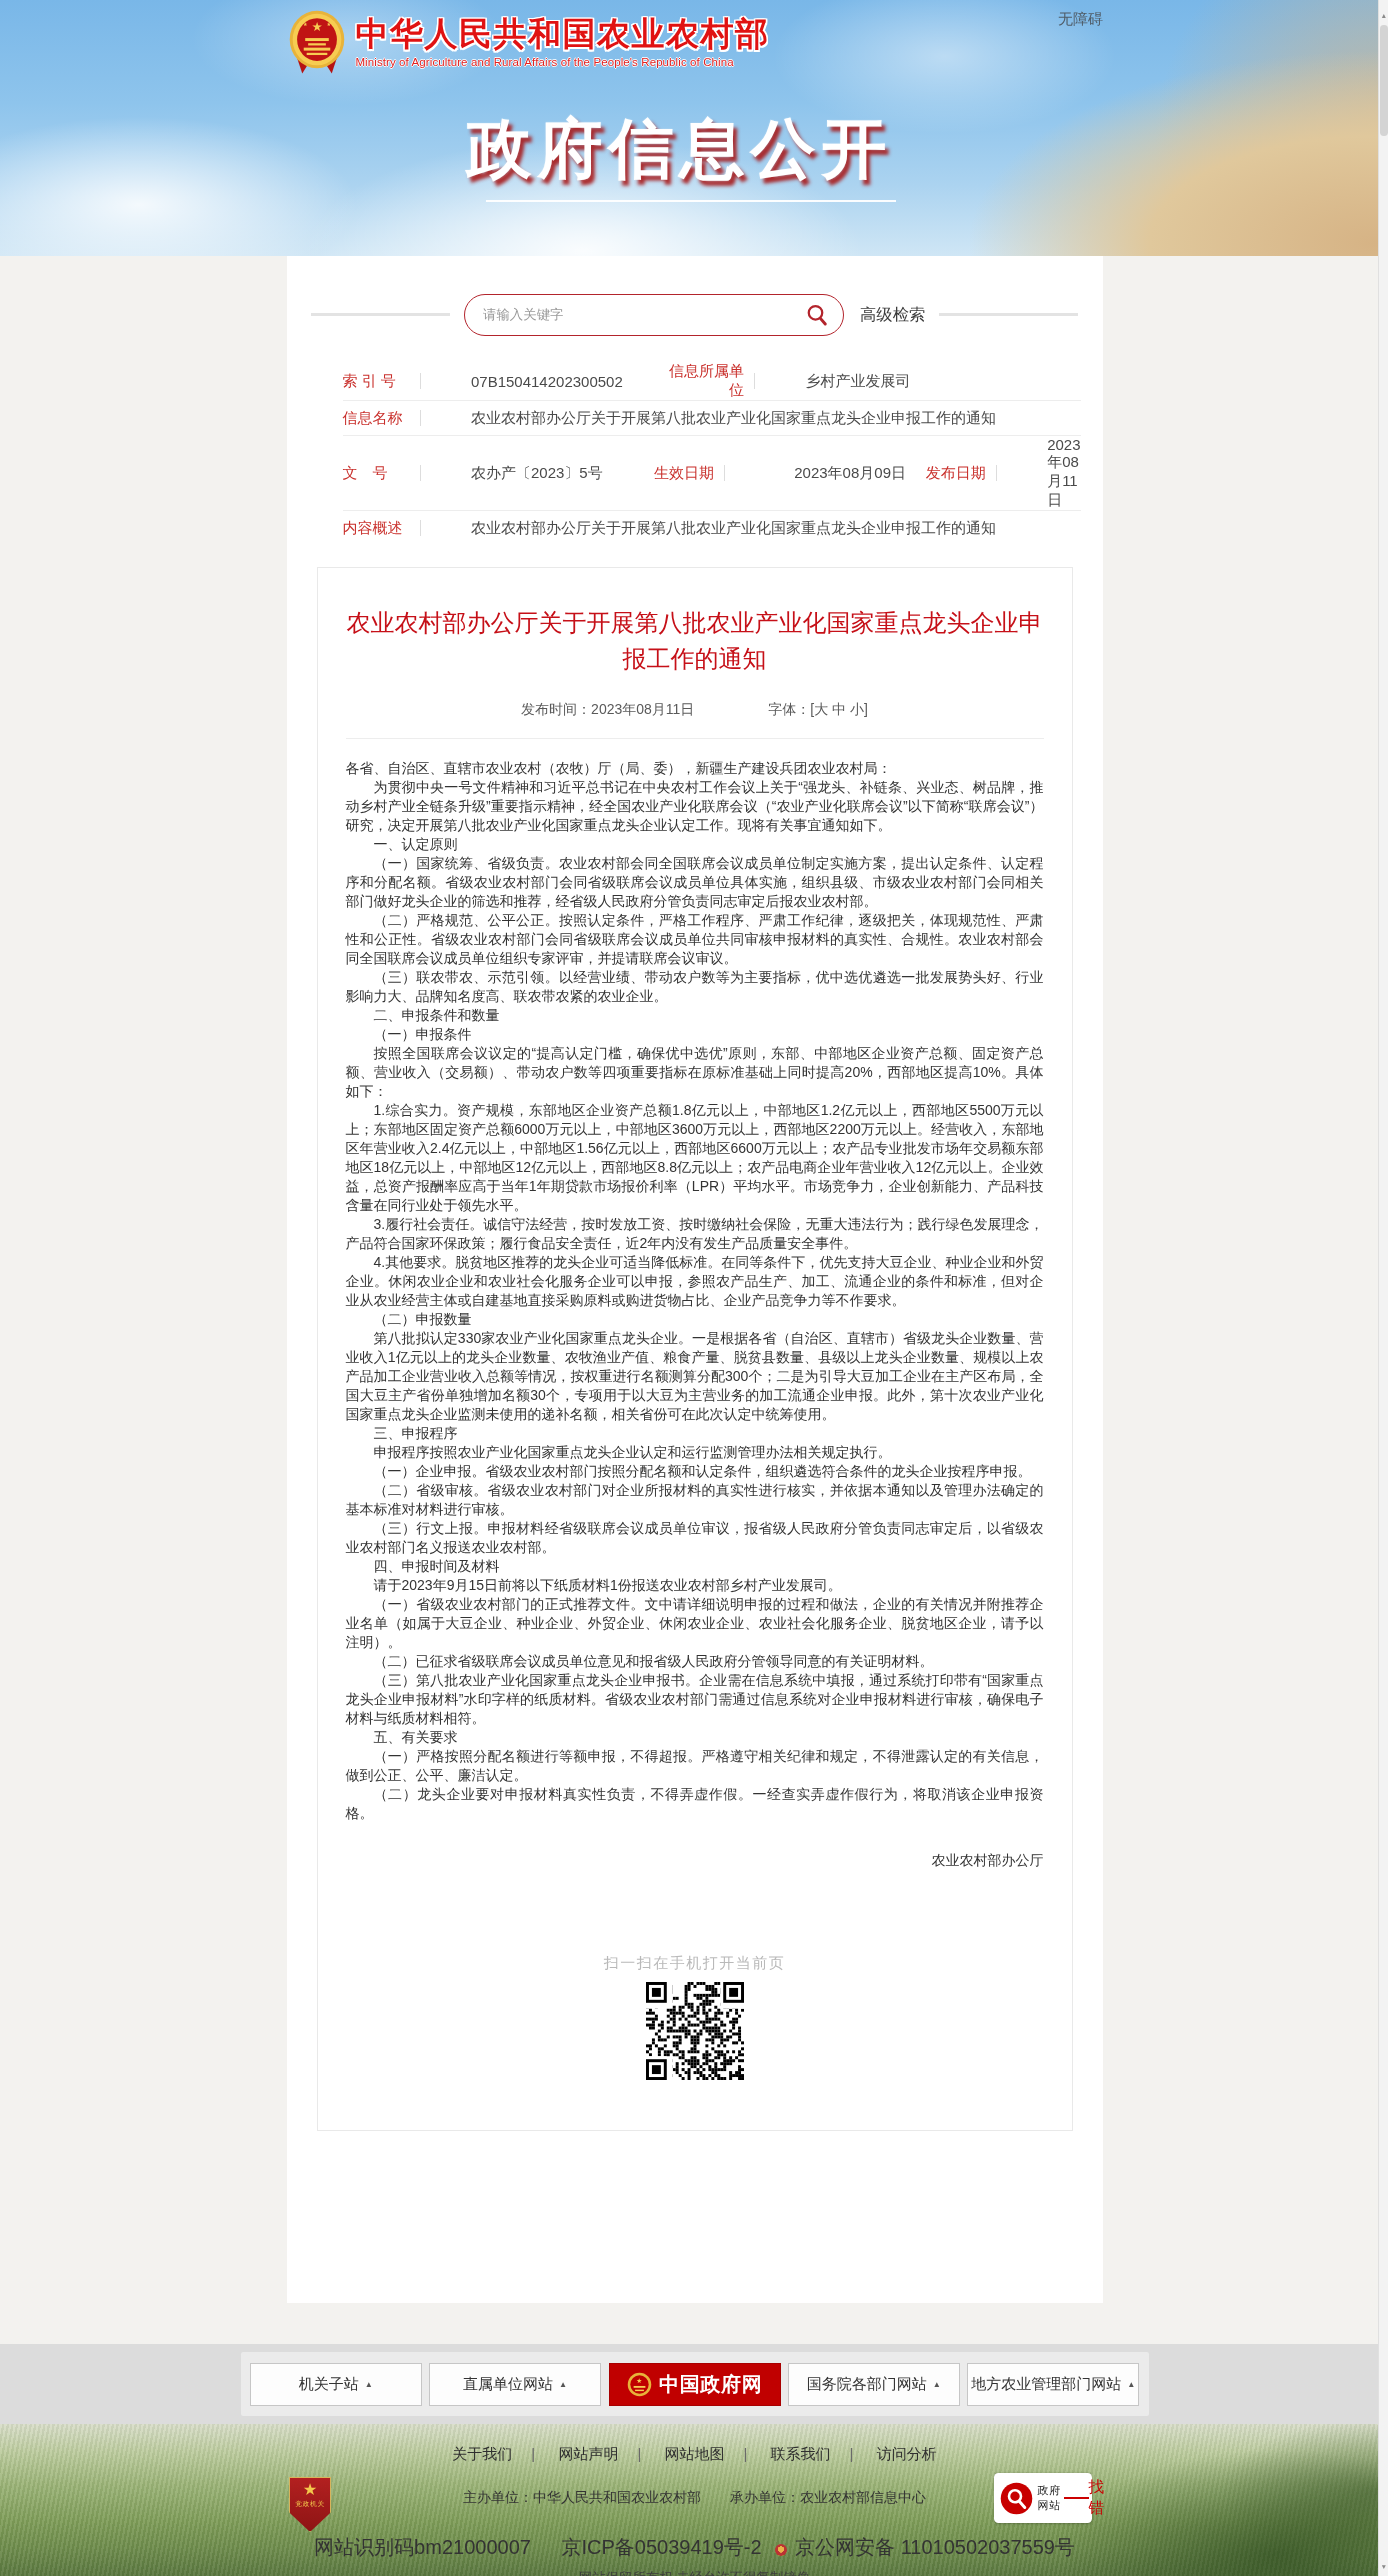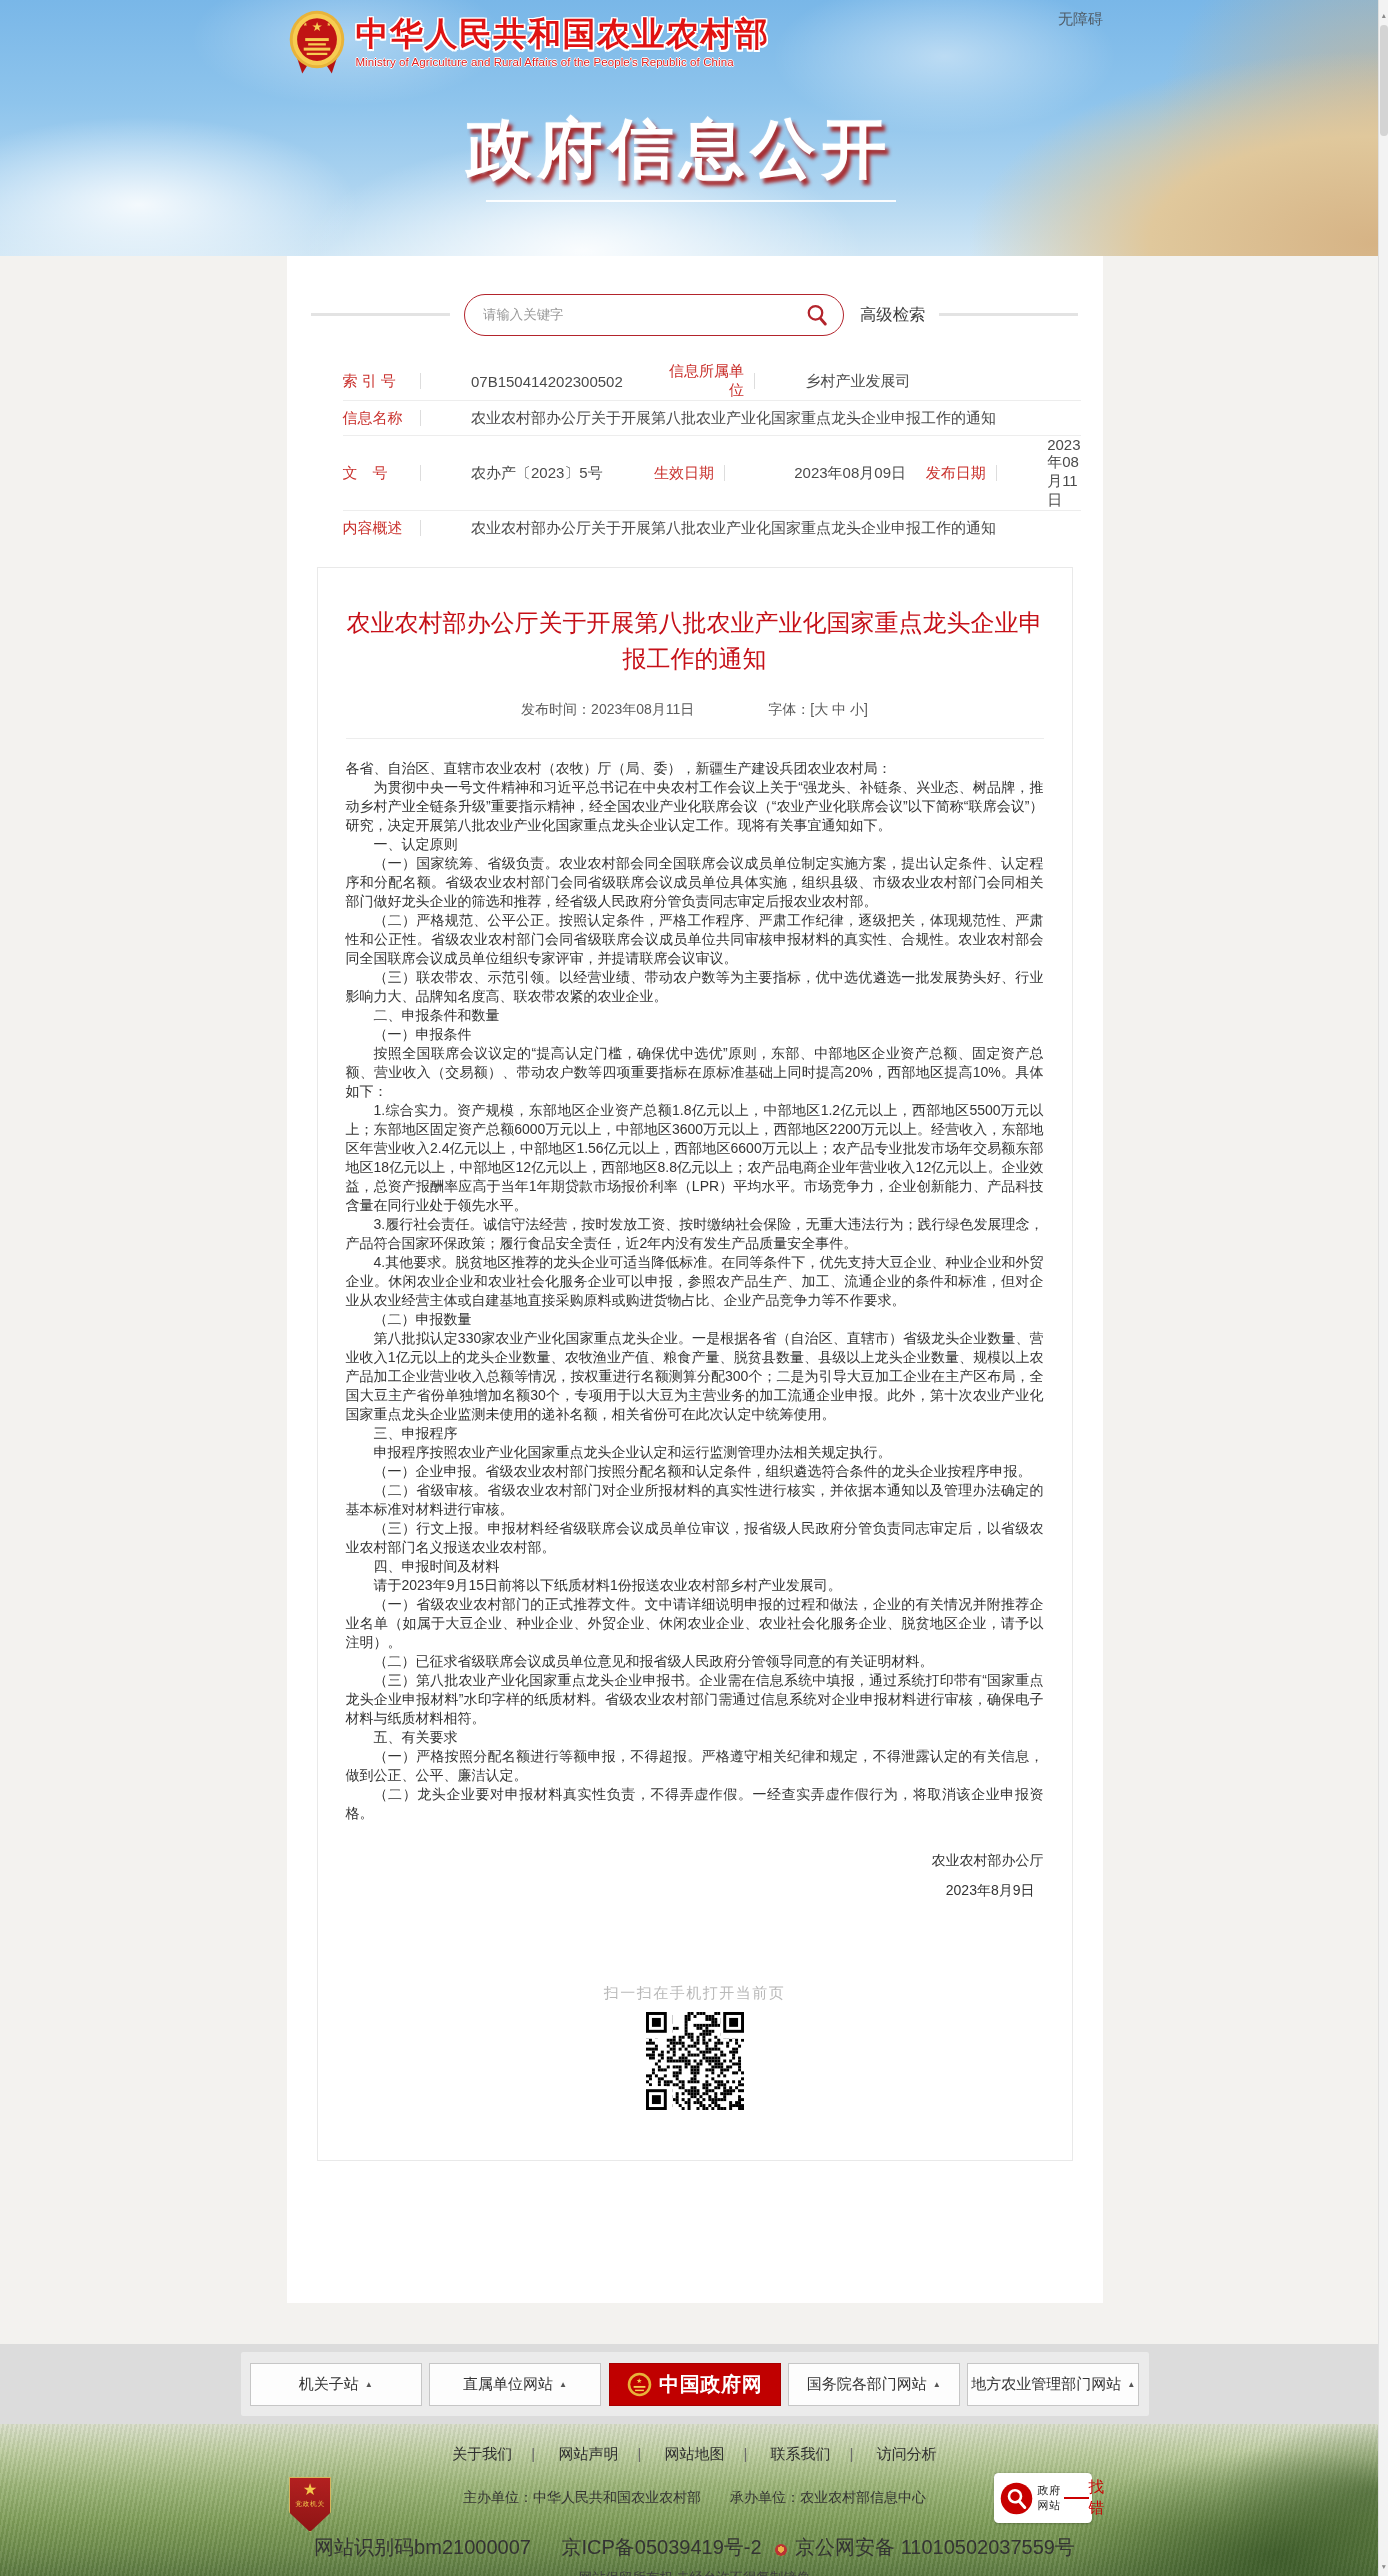--- a/index.html
+++ b/index.html
@@ -245,21 +245,20 @@
       <p>（一）省级农业农村部门的正式推荐文件。文中请详细说明申报的过程和做法，企业的有关情况并附推荐企业名单（如属于大豆企业、种业企业、外贸企业、休闲农业企业、农业社会化服务企业、脱贫地区企业，请予以注明）。</p>
       <p>（二）已征求省级联席会议成员单位意见和报省级人民政府分管领导同意的有关证明材料。</p>
       <p>（三）第八批农业产业化国家重点龙头企业申报书。企业需在信息系统中填报，通过系统打印带有“国家重点龙头企业申报材料”水印字样的纸质材料。省级农业农村部门需通过信息系统对企业申报材料进行审核，确保电子材料与纸质材料相符。</p>
       <p>五、有关要求</p>
       <p>（一）严格按照分配名额进行等额申报，不得超报。严格遵守相关纪律和规定，不得泄露认定的有关信息，做到公正、公平、廉洁认定。</p>
       <p>（二）龙头企业要对申报材料真实性负责，不得弄虚作假。一经查实弄虚作假行为，将取消该企业申报资格。</p>
     </div>
 
     <div class="sig-block">
       <div>农业农村部办公厅</div>
-      <div class="sig-date">2023年8月9日</div>
     </div>
 
     <div class="qr-wrap">
       <div class="qr-caption">扫一扫在手机打开当前页</div>
       <svg id="qr-svg" class="qr-code" viewBox="0 0 132 132">
           <rect x="0" y="0" width="132" height="132" fill="#ffffff"></rect>
           <rect x="16" y="0" width="4" height="4" fill="#000"></rect>
           <rect x="20" y="0" width="4" height="4" fill="#000"></rect>
           <rect x="56" y="0" width="4" height="4" fill="#000"></rect>
           <rect x="60" y="0" width="4" height="4" fill="#000"></rect>

